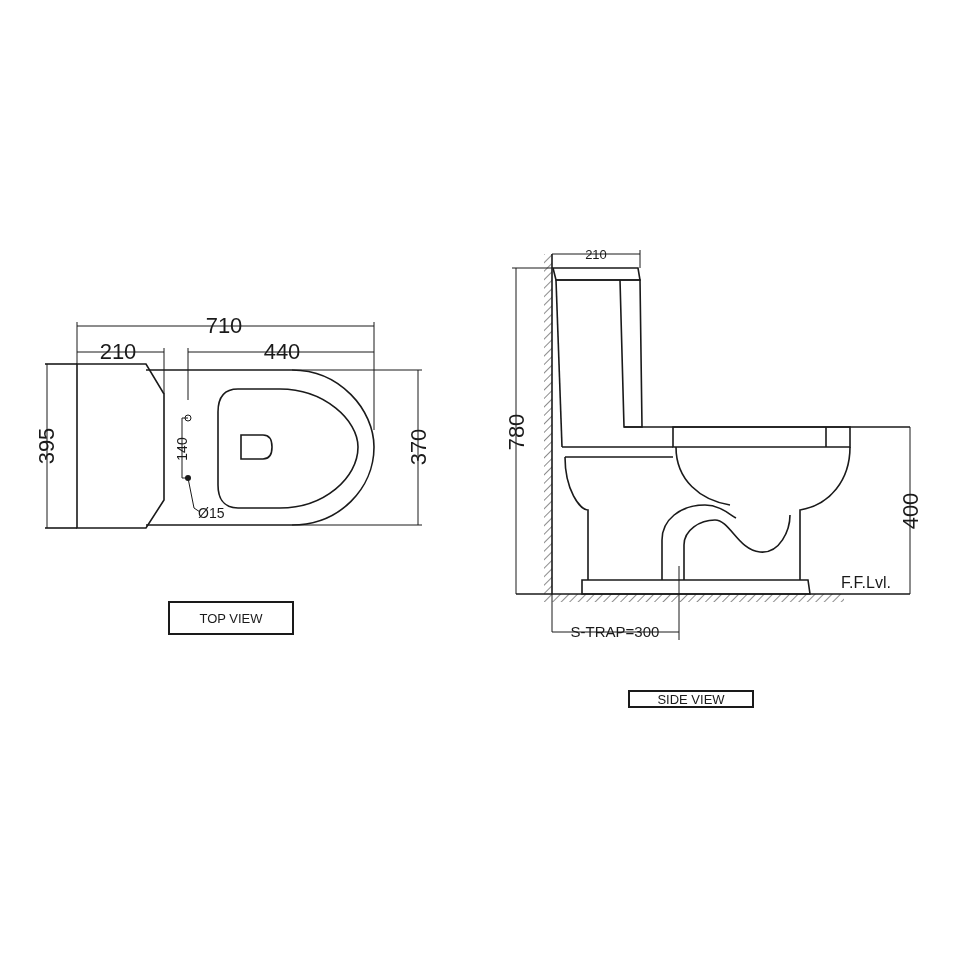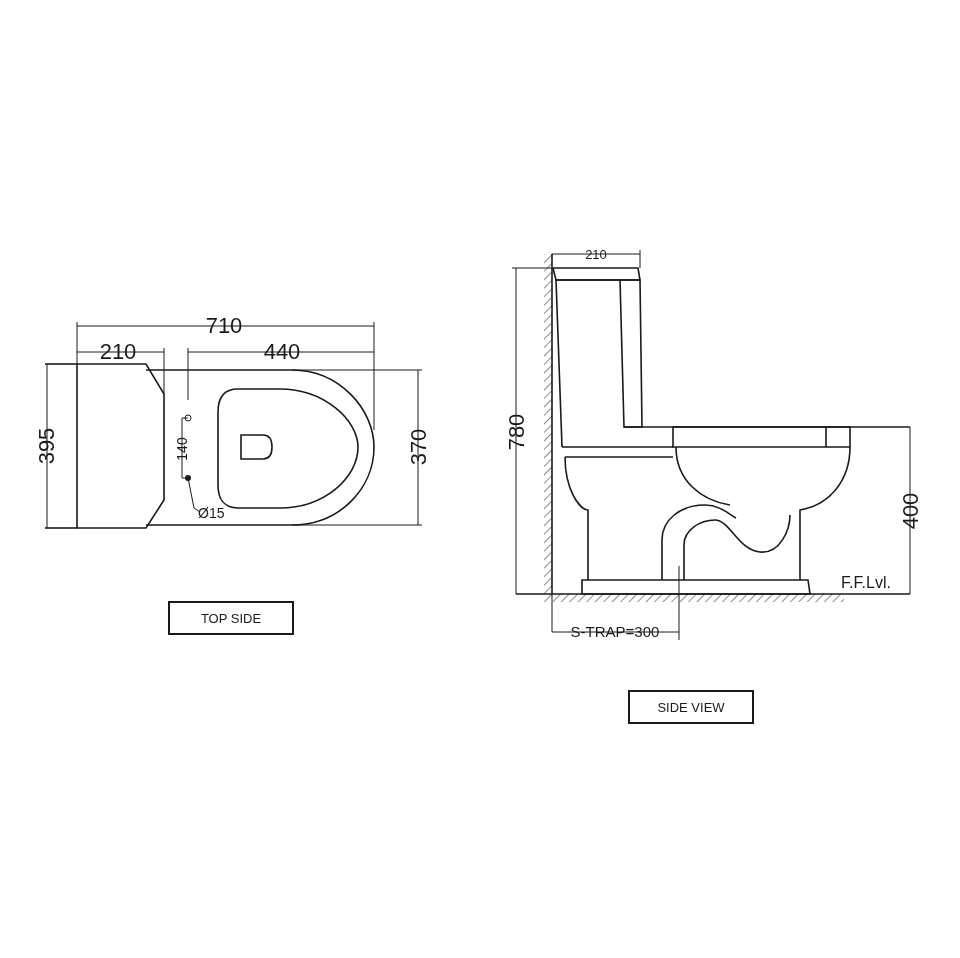--- a/index.html
+++ b/index.html
@@ -102,14 +102,14 @@
   <text class="dim" font-size="14" text-anchor="middle" transform="translate(187,449) rotate(-90)">140</text>
   <text class="dim" x="198" y="518" font-size="14">Ø15</text>
 
   <text class="dim" x="596" y="259" font-size="13" text-anchor="middle">210</text>
   <text class="dim" font-size="22" text-anchor="middle" transform="translate(524,432) rotate(-90)">780</text>
   <text class="dim" font-size="22" text-anchor="middle" transform="translate(918,511) rotate(-90)">400</text>
   <text class="dim" x="615" y="637" font-size="15" text-anchor="middle">S-TRAP=300</text>
   <text class="dim" x="866" y="588" font-size="16" text-anchor="middle">F.F.Lvl.</text>
 </svg>
 
-<div class="label-box" style="left:168px;top:601px;width:126px;height:34px;">TOP SIDE</div>
-<div class="label-box" style="left:628px;top:690px;width:126px;height:34px;">SIDE VIEW</div>
+<div class="label-box" style="left:168px;top:601px;width:126px;height:34px;">TOP VIEW</div>
+<div class="label-box" style="left:628px;top:690px;width:126px;height:18px;">SIDE VIEW</div>
 
 </body></html>

